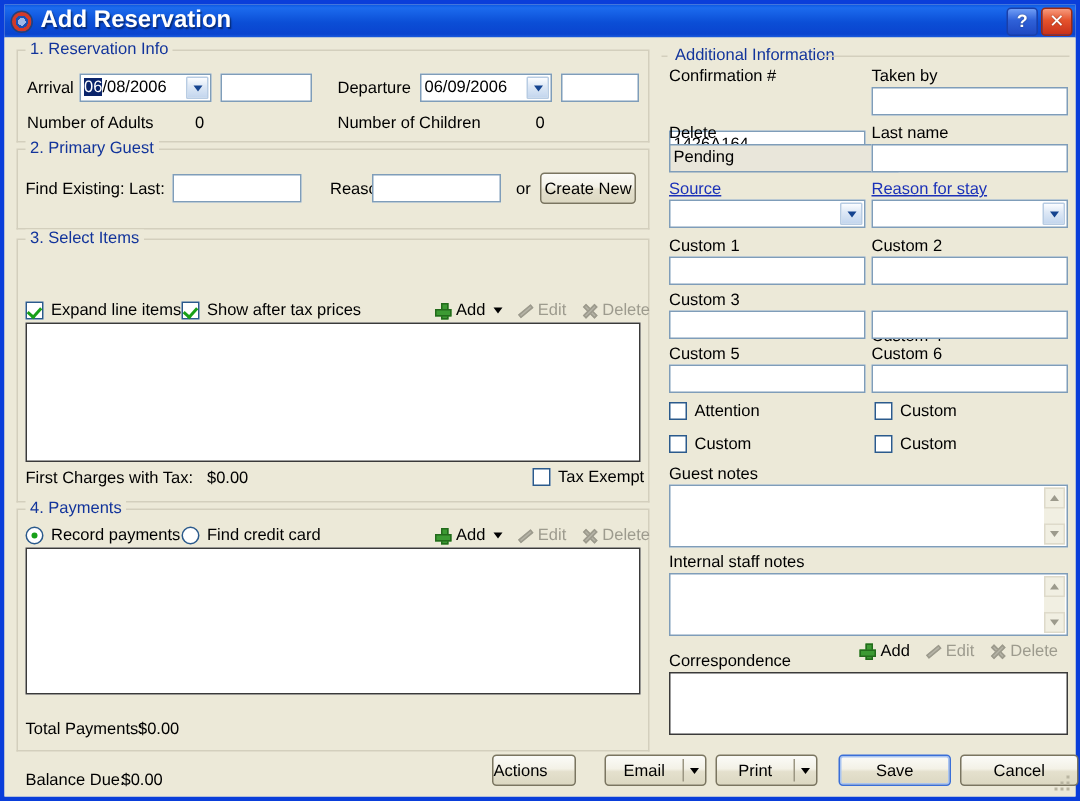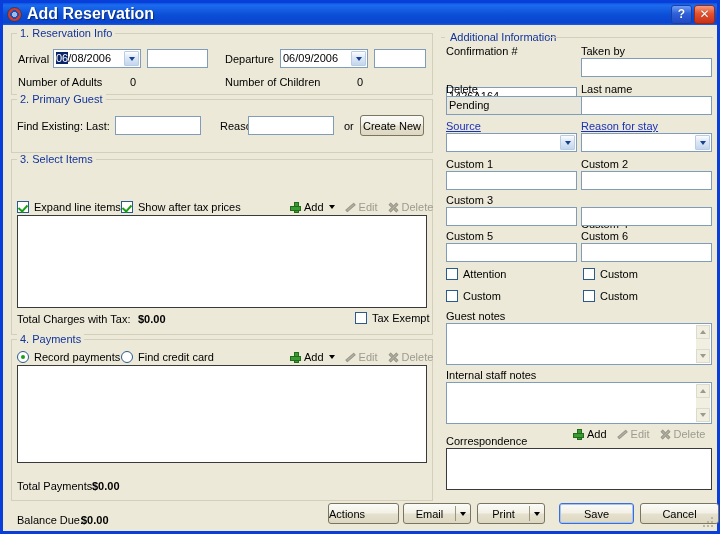--- a/index.html
+++ b/index.html
@@ -40,21 +40,21 @@
   .tb-close{background:linear-gradient(to bottom,#f79a7c,#e4522c 45%,#c8311a);border-color:#9b2a14;}
   
   .body-area{position:absolute;left:0;top:22px;right:0;bottom:0;background:#ECE9D8;}
   .grp{position:absolute;box-sizing:border-box;border:1px solid #D3CFBD;border-top:none;}
   .grp-top{position:absolute;height:1px;background:#D3CFBD;top:0;}
   .grp-title{
     position:absolute;color:#12349B;font-size:11px;background:#ECE9D8;
     padding:0 3px;white-space:nowrap;
   }
   .lbl{position:absolute;white-space:nowrap;font-size:11px;color:#000;}
-  .lbl-b{font-weight:bold;text-align:center;}
+  .lbl-b{font-weight:normal;text-align:center;}
   .lnk{position:absolute;white-space:nowrap;font-size:11px;color:#1B31B8;text-decoration:underline;cursor:pointer;}
   .tf{
     position:absolute;box-sizing:border-box;background:#fff;
     border:1px solid #7F9DB9;font-size:11px;
     padding:1px 2px;line-height:15px;color:#000;white-space:nowrap;overflow:hidden;
   }
   .tf.ro{background:#E9E6DA;color:#000;}
   .sel-hl{background:#0A246A;color:#fff;}
   .combo{
     position:absolute;box-sizing:border-box;background:#fff;
@@ -224,21 +224,21 @@
         <span>Edit</span>
       </span>
       <span class="it dis" style="margin-left:6px;">
         <span class="xicon"></span>
         <span>Delete</span>
       </span>
     </div>
 
     <div class="lista" style="left:14px;top:190px;width:410px;height:93px;"></div>
 
-    <div class="lbl" style="left:14px;top:288px;">Total Charges with Tax:</div>
+    <div class="lbl" style="left:14px;top:288px;">First Charges with Tax:</div>
     <div class="lbl lbl-b" style="left:135px;top:288px;">$0.00</div>
     <div class="cbwrap" style="left:352px;top:287px;">
       <span class="cb"></span>
       <span>Tax Exempt</span>
     </div>
 
     <div class="grp" style="left:8px;top:314px;width:422px;height:162px;">
       <div class="grp-top" style="left:0;width:8px;"></div>
       <div class="grp-top" style="left:70px;right:0;"></div>
     </div>
@@ -270,21 +270,21 @@
     </div>
 
     <div class="lista" style="left:14px;top:340px;width:410px;height:98px;"></div>
 
     <div class="lbl" style="left:14px;top:455px;">Total Payments:</div>
     <div class="lbl lbl-b" style="left:89px;top:455px;">$0.00</div>
 
     <div class="lbl" style="left:14px;top:489px;">Balance Due:</div>
     <div class="lbl lbl-b" style="left:78px;top:489px;">$0.00</div>
 
-    <div class="splitbtn" style="left:325px;top:478px;width:71px;gap:35px;">
+    <div class="splitbtn" style="left:325px;top:478px;width:56px;gap:35px;">
       <span class="sb-main">Actions</span>
       <span class="sb-div"></span>
       <span class="sb-arr"></span>
     </div>
     <div class="splitbtn" style="left:400px;top:478px;width:68px;">
       <span class="sb-main">Email</span>
       <span class="sb-div"></span>
       <span class="sb-arr"></span>
     </div>
     <div class="splitbtn" style="left:474px;top:478px;width:68px;">

